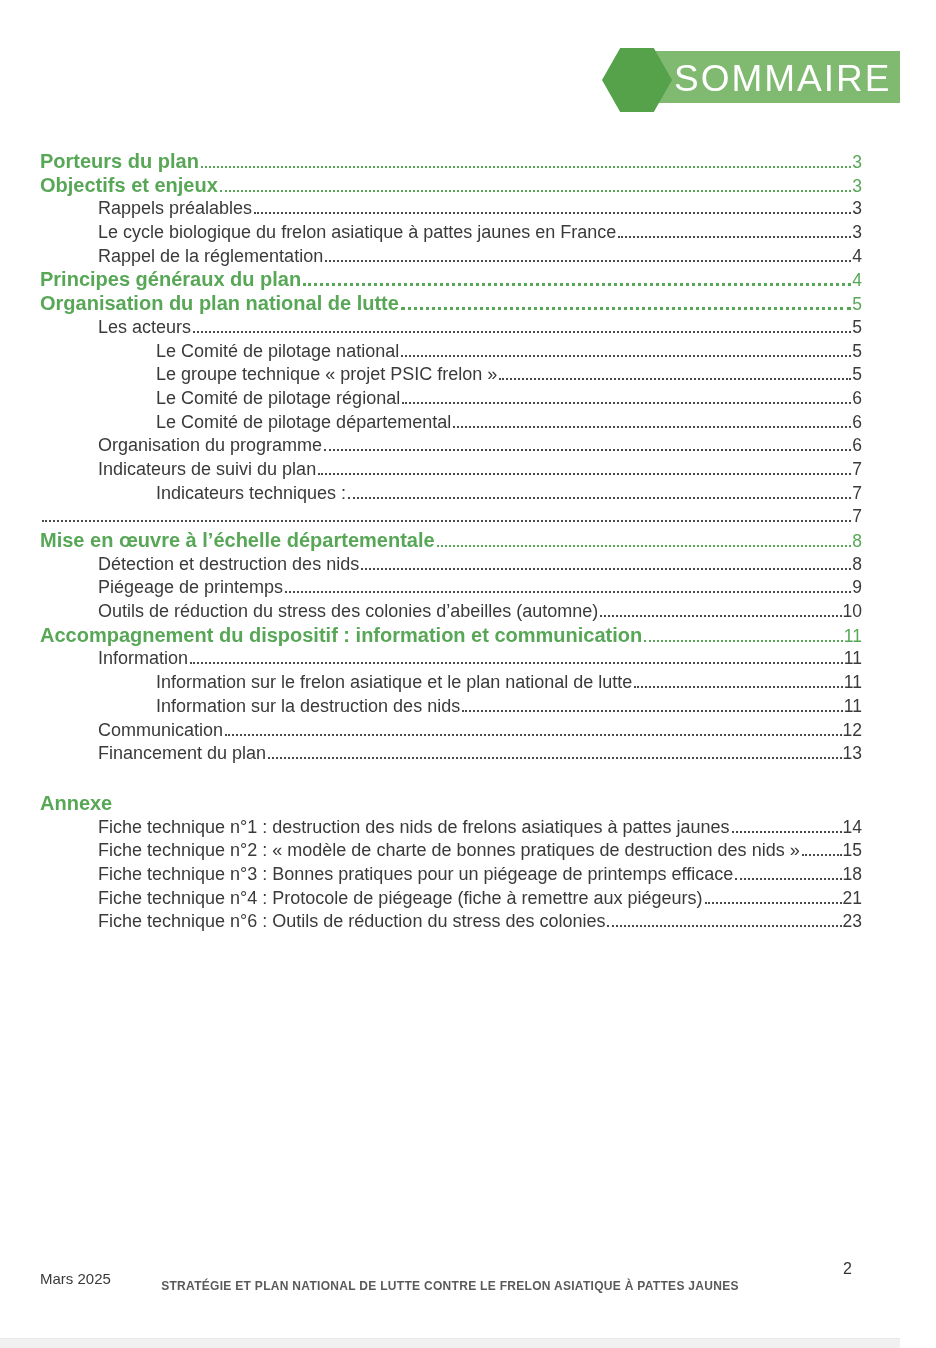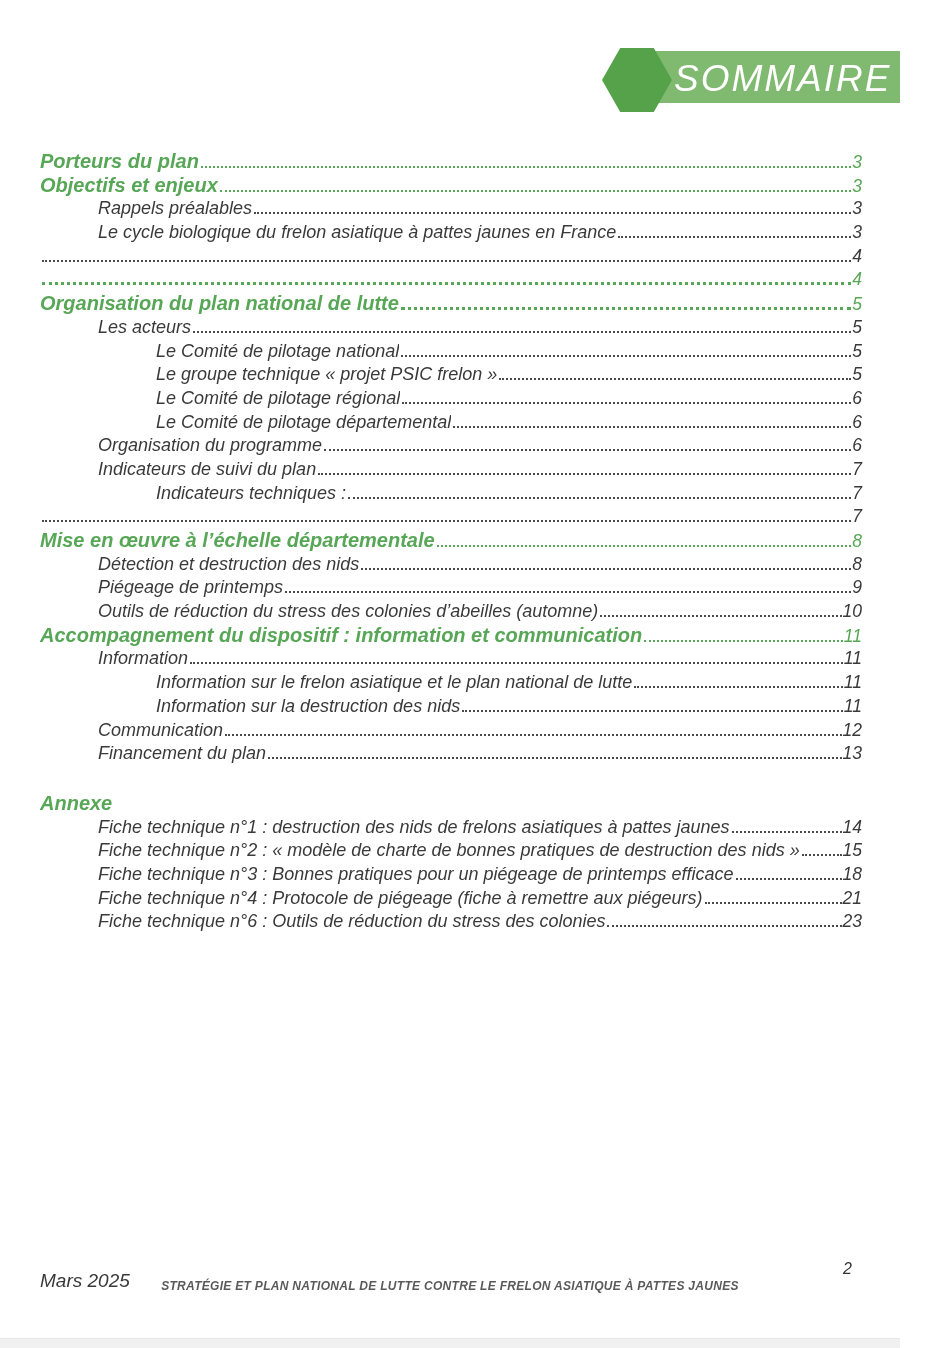--- a/index.html
+++ b/index.html
@@ -1,18 +1,18 @@
 <!DOCTYPE html>
 <html><head>
 <meta charset="utf-8">
 <style>
   html,body{margin:0;padding:0;background:#fff;}
   .page{
     position:relative;width:900px;height:1348px;background:#ffffff;
-    font-family:"Liberation Sans",sans-serif;overflow:hidden;font-style:italic;
+    font-family:"Liberation Sans",sans-serif;overflow:hidden;
     --accent:#57a757;--banner-strip:#80ba70;--banner-hex:#55a24a;
   }
   
   .banner-strip{position:absolute;top:51px;left:622px;right:0;height:52px;background:var(--banner-strip);}
   .banner-hex{position:absolute;top:48px;left:602px;width:70px;height:64px;background:var(--banner-hex);
     clip-path:polygon(26% 0,74% 0,100% 50%,74% 100%,26% 100%,0 50%);}
   .banner-title{position:absolute;top:51px;left:674px;height:52px;line-height:55px;
     color:#ffffff;font-size:37px;font-weight:300;letter-spacing:2px;white-space:nowrap;}
   
   .toc{position:absolute;left:40px;top:150px;width:822px;color:#3a3a3a;}
@@ -21,21 +21,21 @@
   .toc-row.lvl2 .toc-label{padding-left:58px;}
   .toc-row.lvl3 .toc-label{padding-left:116px;}
   .toc-row.h1{font-size:20px;font-weight:700;color:var(--accent);}
   .dots{flex:1;min-width:8px;border-bottom:2px dotted #4a4a4a;margin:0 1px 0 2px;}
   .toc-row.h1 .dots{border-bottom-color:var(--accent);}
   .toc-row.bold-leader .dots{border-bottom-width:3px;}
   .toc-page{font-size:17.5px;font-weight:400;white-space:nowrap;}
   .toc-row.h1 .toc-page{color:var(--accent);}
   .toc-row.gap-before{margin-top:26px;align-items:flex-end;}
   
-  .footer-date{position:absolute;left:40px;top:1270px;font-size:19px;color:#3a3a3a;}
+  .footer-date{position:absolute;left:40px;top:1270px;font-size:15px;color:#3a3a3a;}
   .footer-title{position:absolute;left:120px;right:120px;top:1279px;text-align:center;
     font-size:12px;font-weight:700;letter-spacing:.3px;color:#5a5a5a;white-space:nowrap;}
   .footer-page{position:absolute;left:843px;top:1260px;font-size:16px;color:#333333;}
   .bottom-bar{position:absolute;left:0;right:0;bottom:0;height:9px;background:#f1f1f1;border-top:1px solid #e7e7e7;}
 </style>
 </head>
 <body>
 
 <div class="page" style="--accent: #57a757; --banner-strip: #80ba70; --banner-hex: #55a24a;">
 
@@ -58,24 +58,26 @@
         <span class="toc-label">Rappels préalables</span>
         <span class="dots"></span>
         <span class="toc-page">3</span>
       </div>
       <div class="toc-row lvl2">
         <span class="toc-label">Le cycle biologique du frelon asiatique à pattes jaunes en France</span>
         <span class="dots"></span>
         <span class="toc-page">3</span>
       </div>
       <div class="toc-row lvl2">
+        <span class="toc-label">Rappel de la réglementation</span>
         <span class="dots"></span>
         <span class="toc-page">4</span>
       </div>
       <div class="toc-row lvl1 h1 bold-leader">
+        <span class="toc-label">Principes généraux du plan</span>
         <span class="dots"></span>
         <span class="toc-page">4</span>
       </div>
       <div class="toc-row lvl1 h1 bold-leader">
         <span class="toc-label">Organisation du plan national de lutte</span>
         <span class="dots"></span>
         <span class="toc-page">5</span>
       </div>
       <div class="toc-row lvl2">
         <span class="toc-label">Les acteurs</span>

